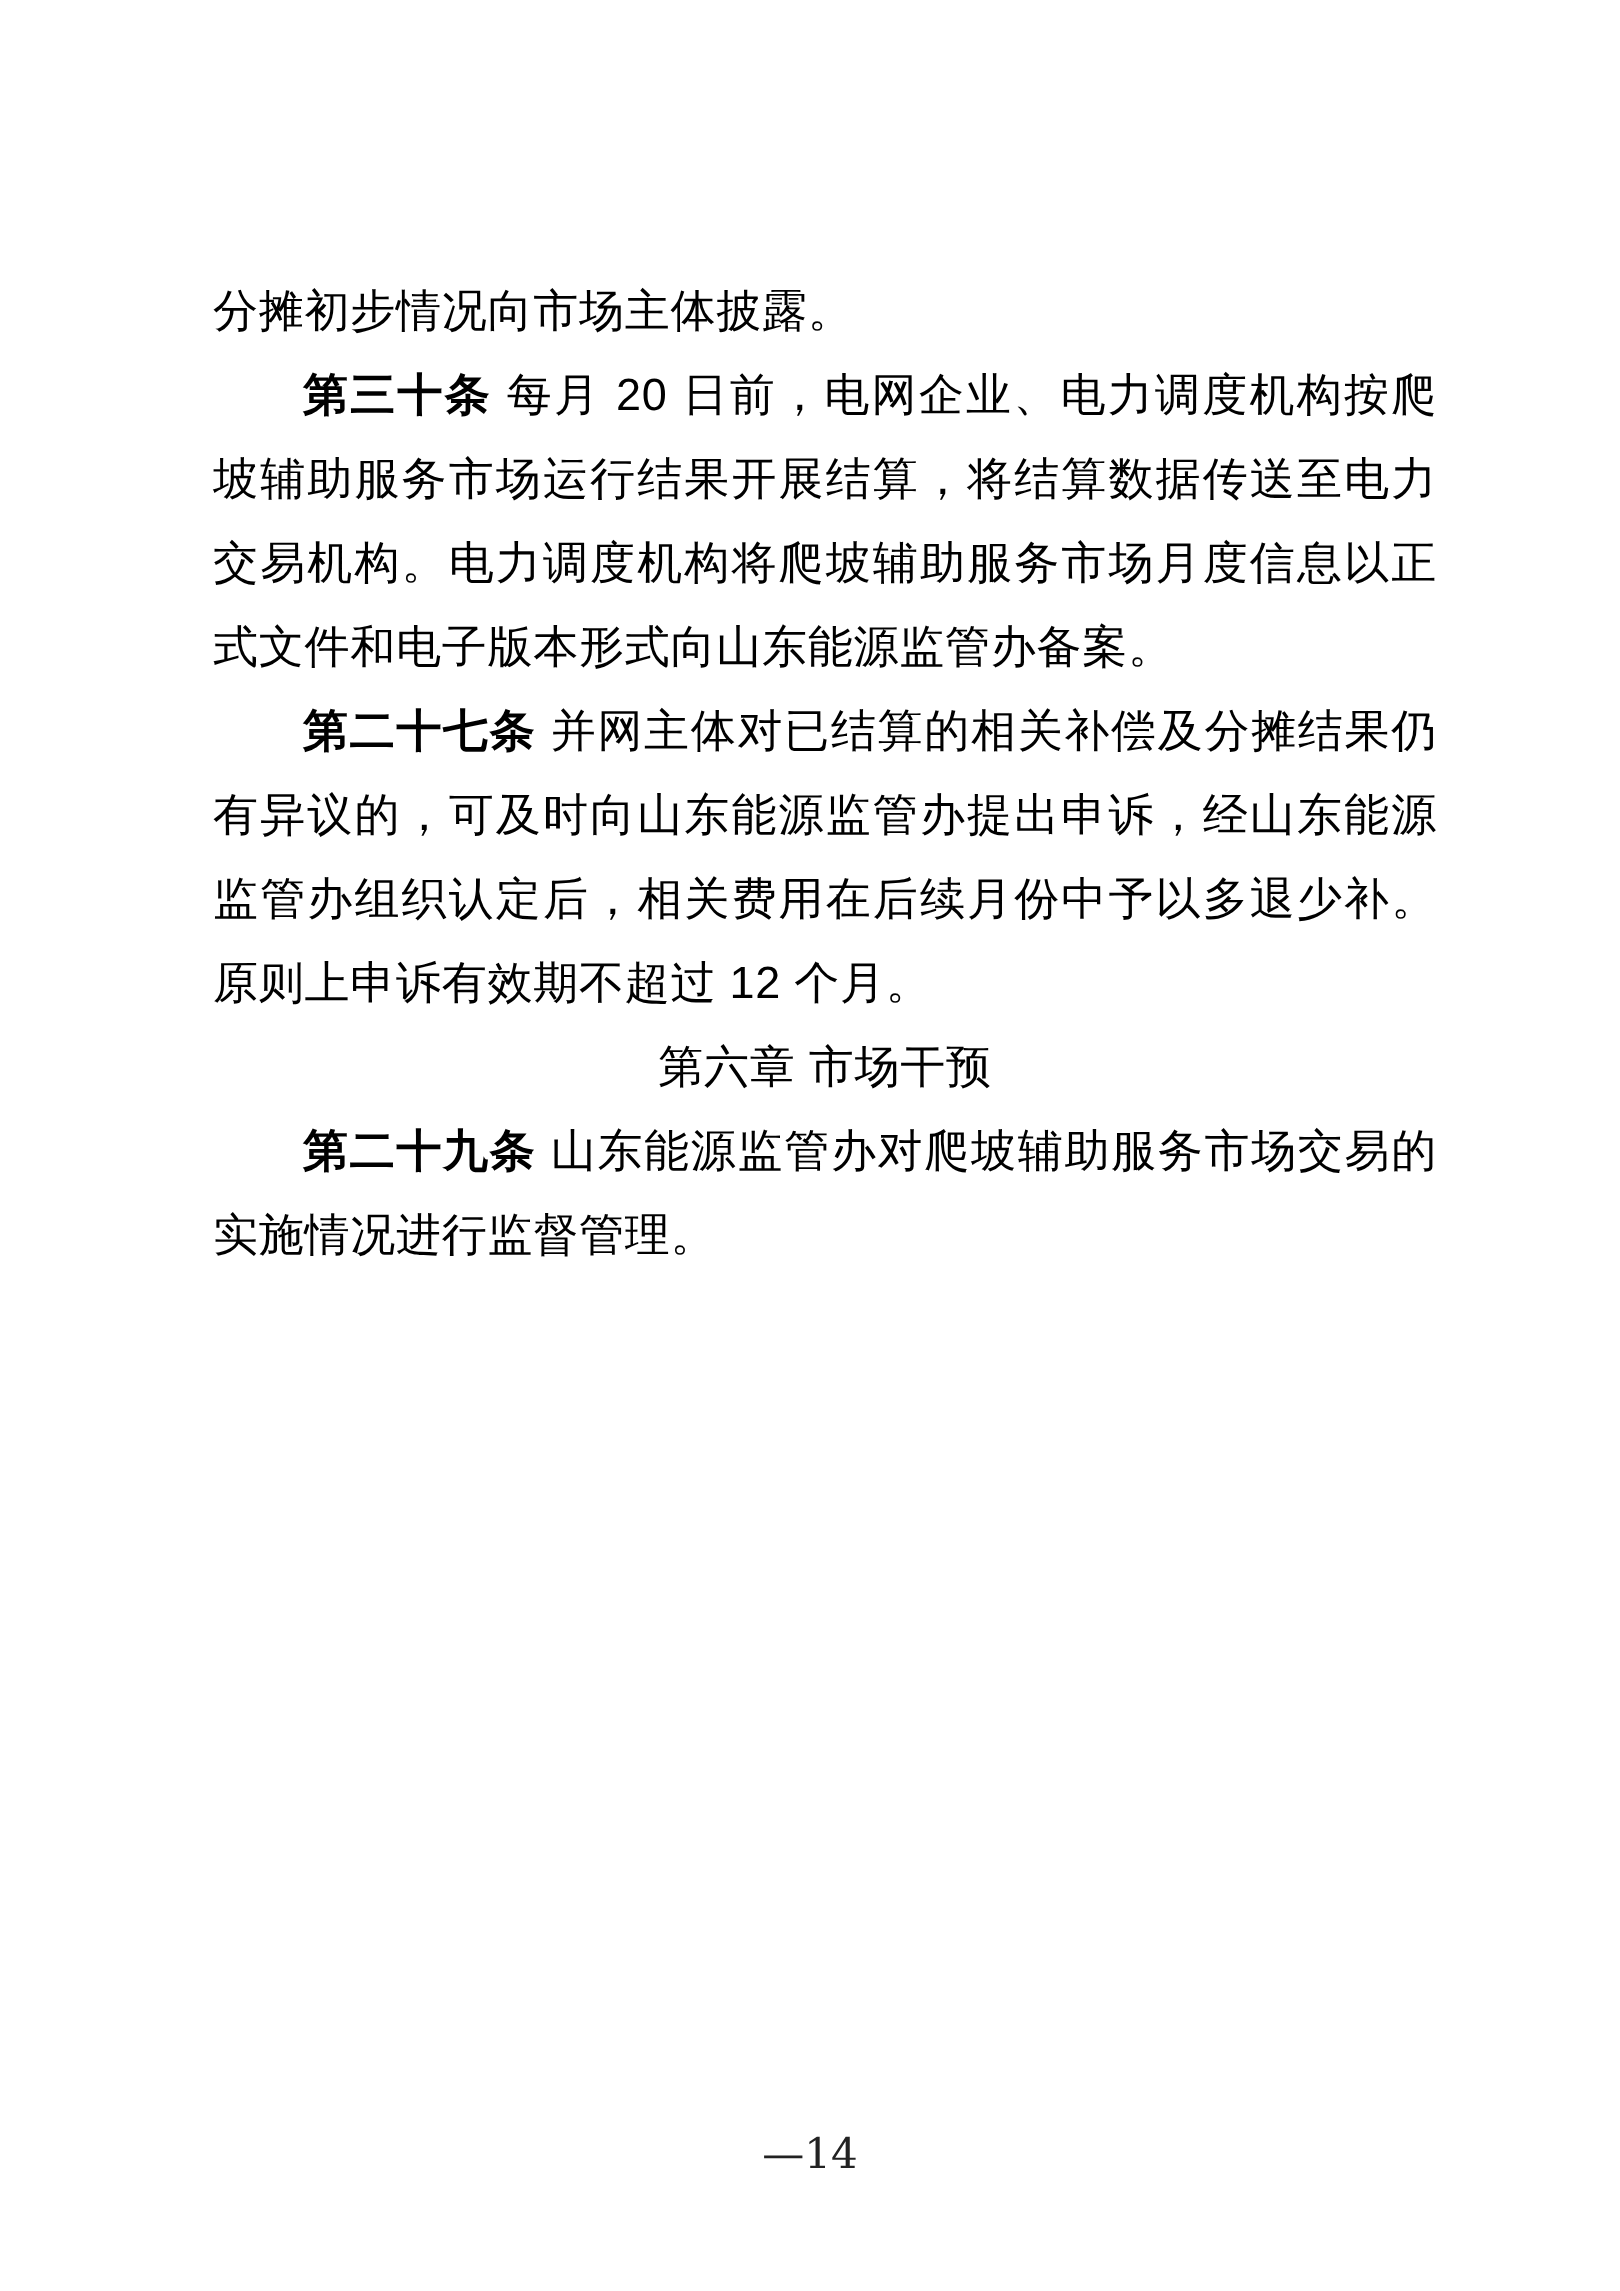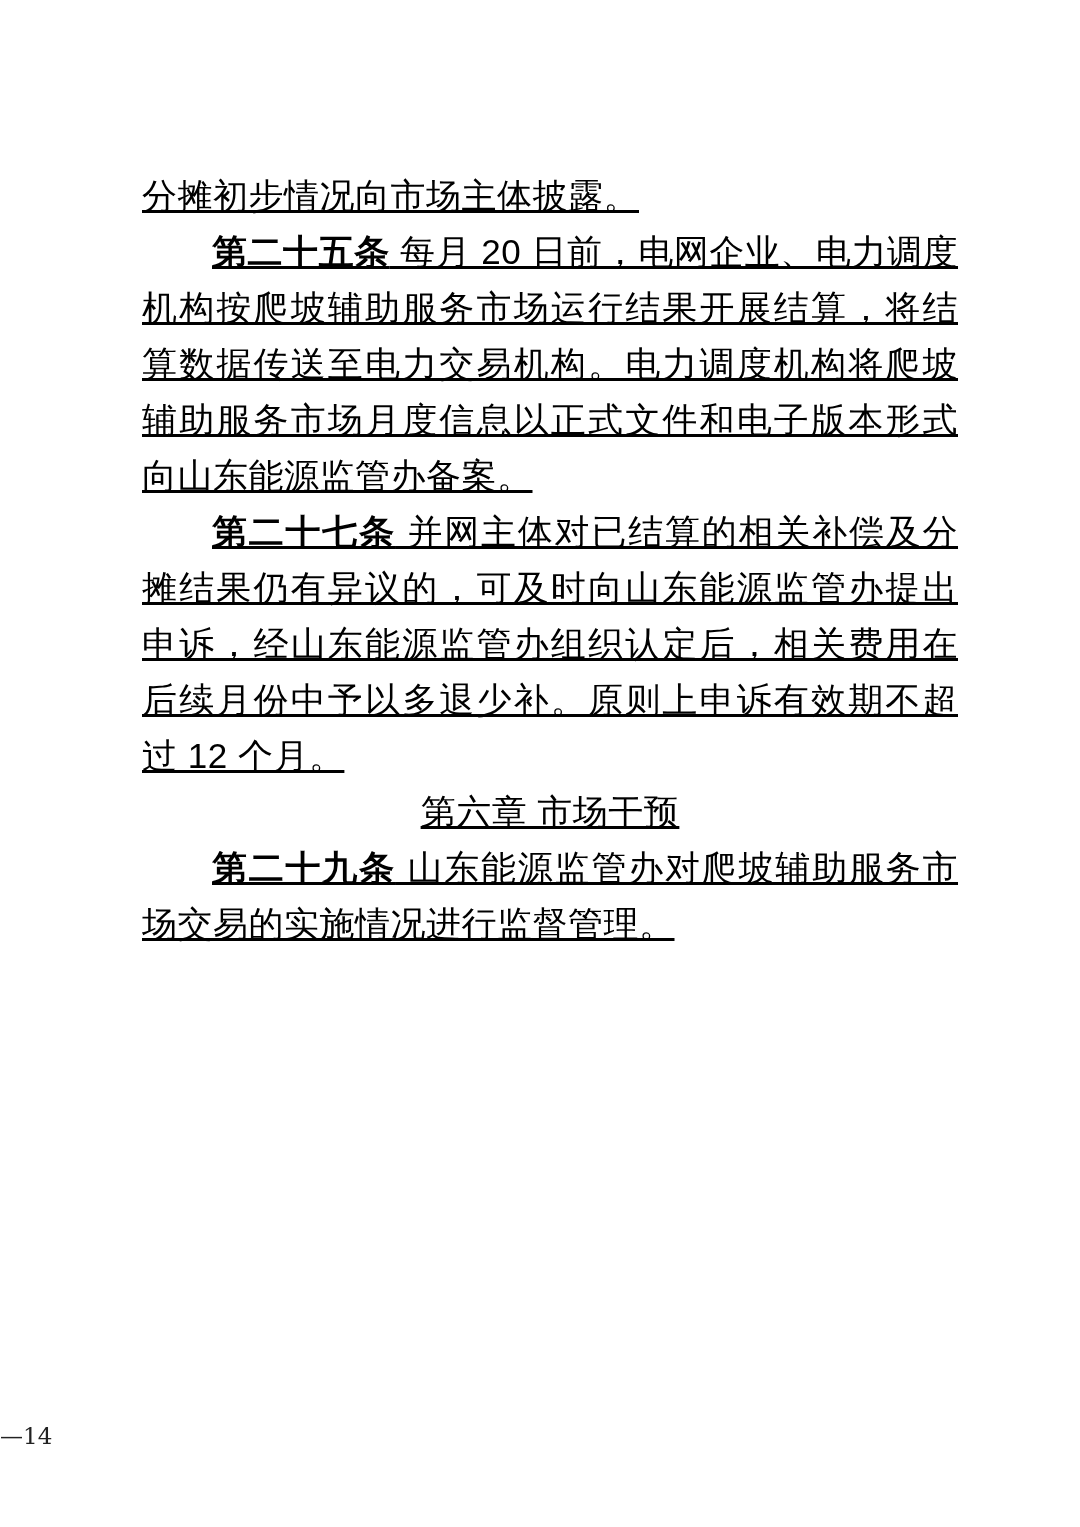--- a/index.html
+++ b/index.html
@@ -11,27 +11,26 @@
     height: 1527px;
     background: #ffffff;
     position: relative;
     font-family: "Liberation Sans", "DejaVu Sans", sans-serif;
     color: #000000;
     overflow: hidden;
   }
   .doc-body {
     position: absolute;
     left: 142px;
-    top: 168px;
+    top: 180px;
     width: 816px;
-    font-size: 35px;
+    font-size: 30px;
     line-height: 56px;
     text-align: justify;
     letter-spacing: 0.5px;
-    text-decoration: underline;
   }
   .doc-body p {
     margin: 0;
     text-indent: 2em;
   }
   .doc-body p.no-indent {
     text-indent: 0;
   }
   .doc-body p.chapter {
     text-indent: 0;
@@ -39,31 +38,31 @@
     font-weight: normal;
   }
   .article-no {
     font-weight: bold;
   }
   .page-footer {
     position: absolute;
     top: 1420px;
     left: 0;
     width: 1080px;
-    text-align: left;
+    text-align: center;
     font-family: "DejaVu Serif", "Liberation Serif", serif;
-    font-size: 23px;
+    font-size: 28px;
     line-height: 32px;
     color: #222222;
   }
 </style>
 </head>
 <body>
 
 <main class="doc-body">
     <p class="no-indent"><span>分摊初步情况向市场主体披露。</span></p>
-    <p><span class="article-no">第二十五条</span><span> 每月 20 日前，电网企业、电力调度机构按爬坡辅助服务市场运行结果开展结算，将结算数据传送至电力交易机构。电力调度机构将爬坡辅助服务市场月度信息以正式文件和电子版本形式向山东能源监管办备案。</span></p>
+    <p><span class="article-no">第三十条</span><span> 每月 20 日前，电网企业、电力调度机构按爬坡辅助服务市场运行结果开展结算，将结算数据传送至电力交易机构。电力调度机构将爬坡辅助服务市场月度信息以正式文件和电子版本形式向山东能源监管办备案。</span></p>
     <p><span class="article-no">第二十七条</span><span> 并网主体对已结算的相关补偿及分摊结果仍有异议的，可及时向山东能源监管办提出申诉，经山东能源监管办组织认定后，相关费用在后续月份中予以多退少补。原则上申诉有效期不超过 12 个月。</span></p>
     <p class="chapter"><span>第六章 市场干预</span></p>
     <p><span class="article-no">第二十九条</span><span> 山东能源监管办对爬坡辅助服务市场交易的实施情况进行监督管理。</span></p>
   </main>
 
 <div class="page-footer">—14</div>
 
 </body></html>

